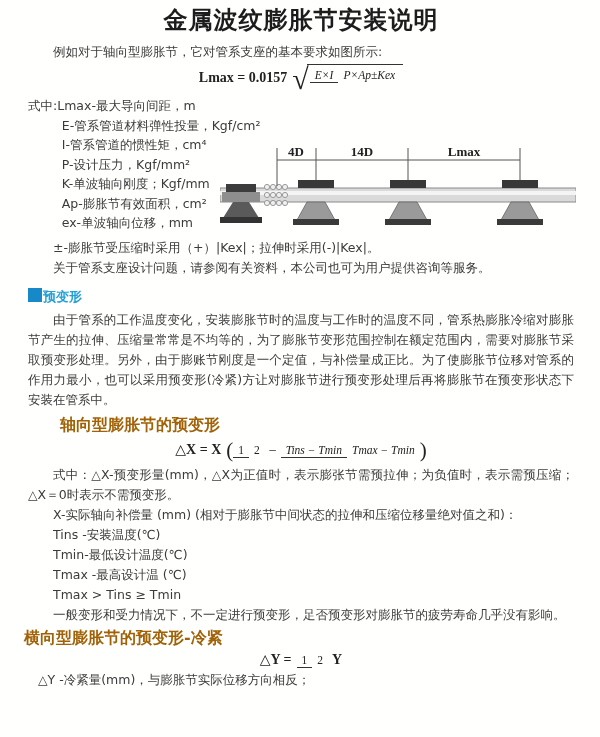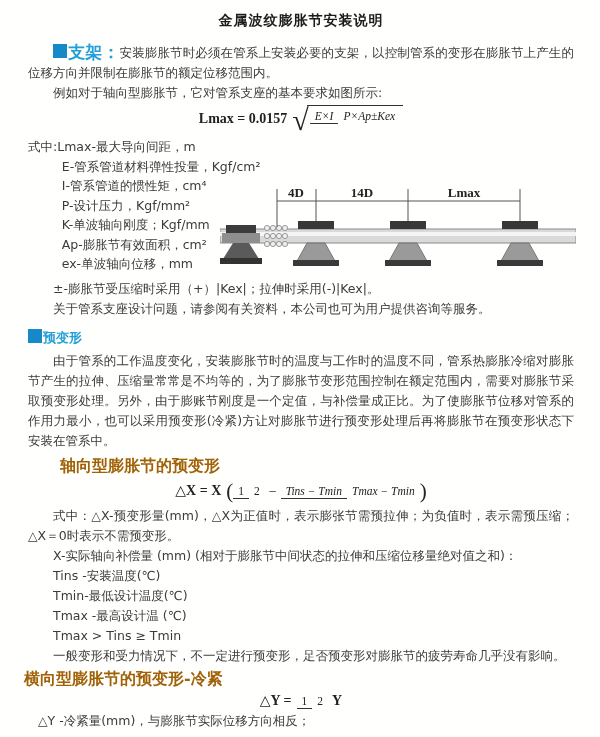--- a/index.html
+++ b/index.html
@@ -4,21 +4,21 @@
 <style>
   html,body{margin:0;padding:0;}
   body{
     width:600px;height:737px;overflow:hidden;
     background:#fffffe;color:#3b3b3b;
     font-family:"DejaVu Sans","Liberation Sans",sans-serif;
     font-size:12.5px;line-height:20px;
   }
   .page{padding:6px 26px 0 28px;}
   .doc-title{
-    text-align:center;font-size:14px;line-height:28px;color:#1c1c1c;
+    text-align:center;font-size:24px;line-height:28px;color:#1c1c1c;
     font-weight:bold;letter-spacing:1px;margin:0 0 8px 0;
   }
   .para{text-align:justify;margin:0;}
   .indent{text-indent:2em;}
   .pad-indent{padding-left:2em;}
   .blue-head-inline{color:#219fd6;font-size:17px;font-weight:bold;vertical-align:-1px;}
   .sq{display:inline-block;width:14px;height:14px;background:#1789c9;margin-right:1px;vertical-align:-1px;}
   .section-head{color:#219fd6;font-size:13px;font-weight:bold;line-height:22px;margin:8px 0 2px 0;}
   .sub-head{color:#a16207;font-size:16px;font-weight:bold;line-height:22px;margin:4px 0 2px 0;}
   .sub-head.axial{margin-left:32px;}
@@ -52,21 +52,20 @@
   .temps div{padding-left:2em;}
   .note-line{padding-left:10px;}
 </style>
 </head>
 <body>
 
 <div class="page">
 
   <h1 class="doc-title">金属波纹膨胀节安装说明</h1>
 
-  <p class="para indent"><span class="sq"></span><span class="blue-head-inline">支架：</span><span>安装膨胀节时必须在管系上安装必要的支架，以控制管系的变形在膨胀节上产生的位移方向并限制在膨胀节的额定位移范围内。</span></p>
 
   <p class="para indent">例如对于轴向型膨胀节，它对管系支座的基本要求如图所示:</p>
 
   <div class="formula-row">
     <span class="f-lhs">Lmax = 0.0157</span><span class="radical">
         <span class="rad-glyph">√</span>
         <span class="rad-body"><span class="frac">
             <span class="f-num">E×I</span>
             <span class="f-den">P×Ap±Kex</span>
           </span></span>

